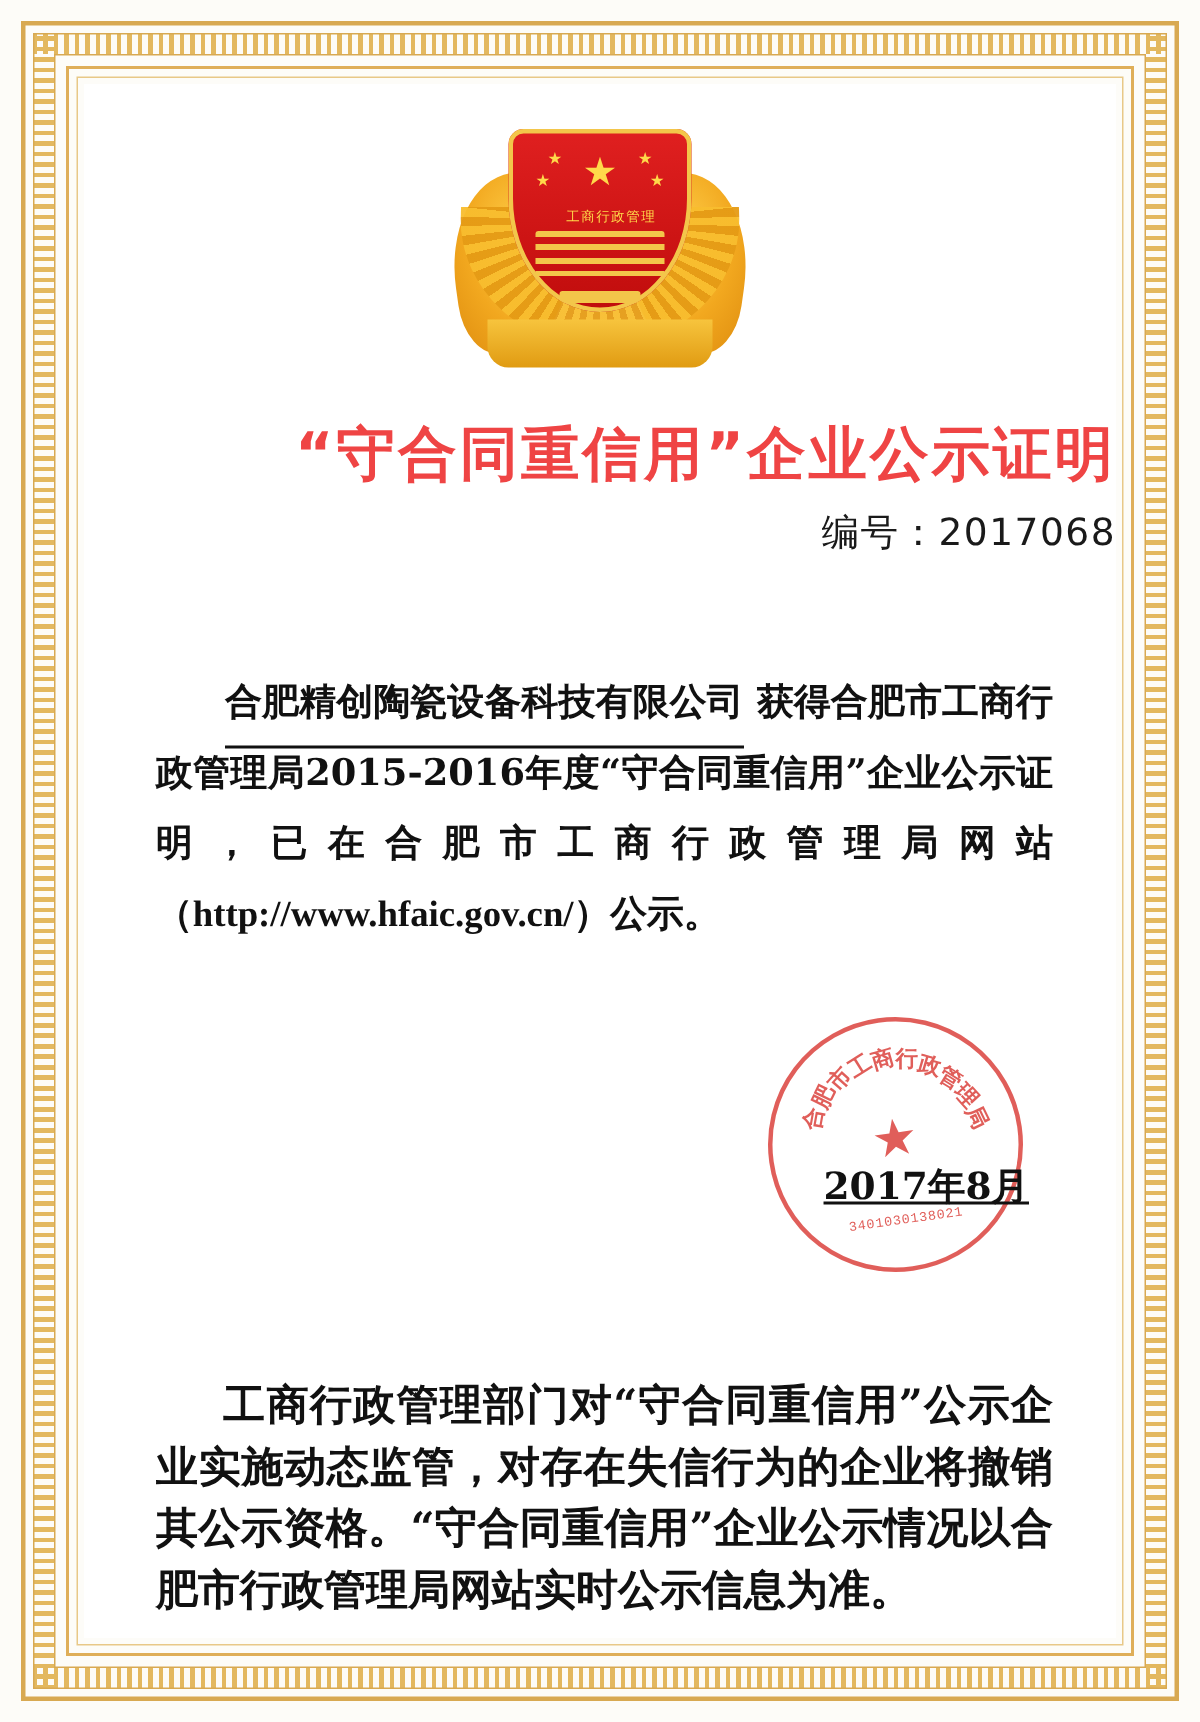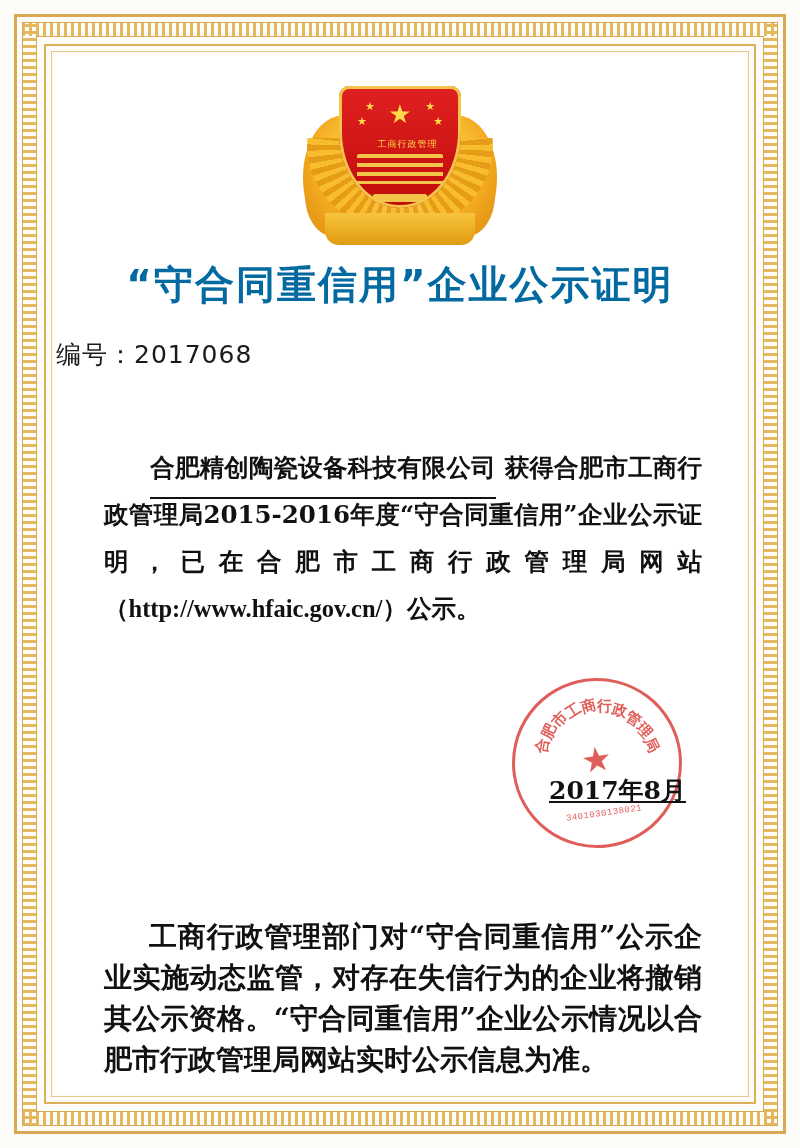--- a/index.html
+++ b/index.html
@@ -194,34 +194,34 @@
     transform: translateX(-50%);
     width: 54px; height: 8px;
     background: #f3c64a;
     border-radius: 2px;
   }
 
   
   .title {
     position: absolute;
     left: 0; right: 0;
-    top: 202px;
-    text-align: center;
-    color: #0369a1;
+    top: 220px;
+    text-align: right;
+    color: #ef4444;
     font-size: 39px;
     font-weight: bold;
     letter-spacing: 2px;
     font-family: "DejaVu Sans", "Liberation Sans", sans-serif;
     white-space: nowrap;
   }
   .serial {
     position: absolute;
     left: 0; right: 0;
     top: 282px;
-    text-align: left;
+    text-align: right;
     color: #1a1a1a;
     font-size: 25px;
     letter-spacing: 1px;
     font-family: "DejaVu Sans", "Liberation Sans", sans-serif;
   }
 
   
   .body-text {
     position: absolute;
     left: 48px;

